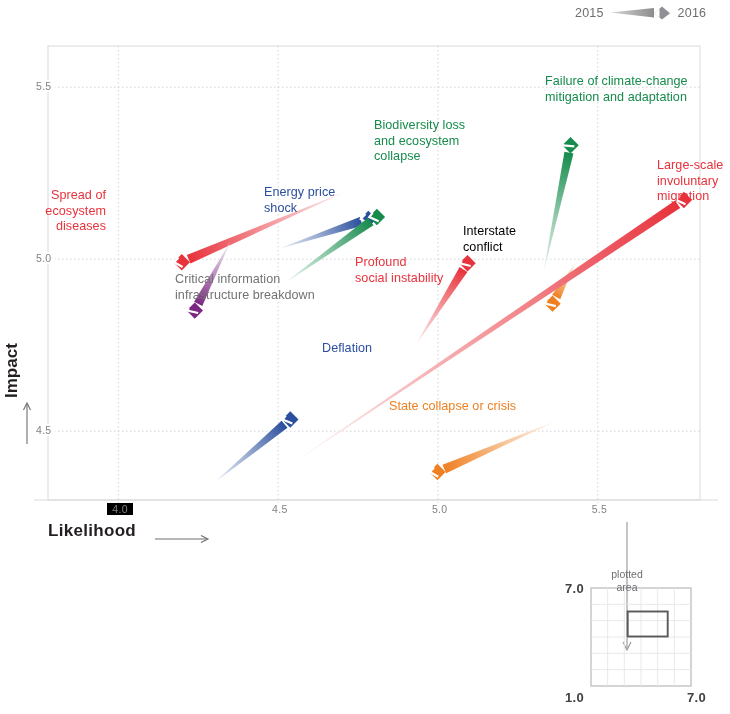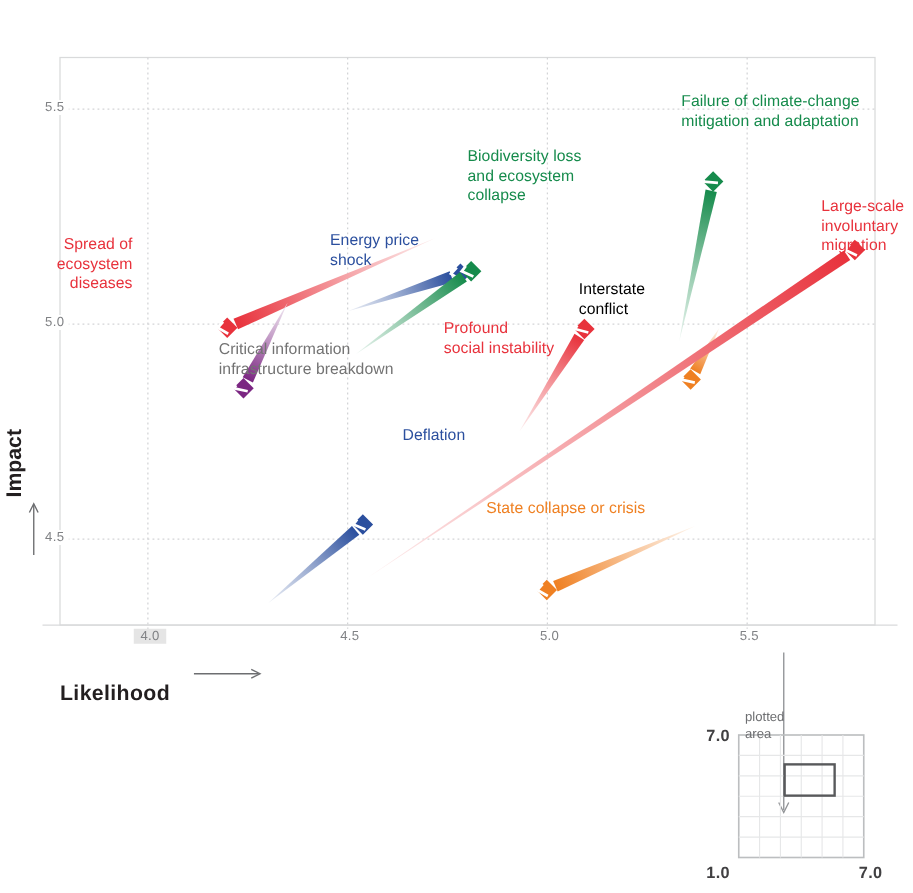--- a/index.html
+++ b/index.html
@@ -3,39 +3,56 @@
 <meta charset="utf-8">
 <style>
   html,body{margin:0;padding:0;background:#ffffff;}
   body{width:730px;height:714px;position:relative;font-family:"Liberation Sans",sans-serif;color:#58595b;-webkit-font-smoothing:antialiased;}
   #root{position:absolute;inset:0;width:730px;height:714px;overflow:hidden;}
 
   .legend{position:absolute;left:575px;top:2px;width:140px;height:22px;display:flex;align-items:center;gap:6px;}
   .legend .lg-txt{font-size:12.5px;color:#6d6e71;letter-spacing:.2px;}
   .legend .lg-art{position:relative;width:62px;height:18px;}
 
-  .axis-label{position:absolute;font-weight:bold;color:#231f20;margin-top:24px;}
+  .axis-label{position:absolute;font-weight:bold;color:#231f20;}
   #likelihood-label{left:48px;top:521px;font-size:17px;letter-spacing:.3px;}
   #likelihood-arrow{position:absolute;left:155px;top:534px;width:60px;height:10px;}
   #impact-label{position:absolute;left:2px;top:398px;font-size:17px;font-weight:bold;color:#231f20;transform:rotate(-90deg);transform-origin:left top;white-space:nowrap;}
   #impact-arrow{position:absolute;left:22px;top:398px;width:10px;height:46px;}
 
   .tick{position:absolute;font-size:10.5px;color:#808285;letter-spacing:.3px;}
 
   .dlabel{position:absolute;font-size:12.6px;line-height:15.5px;letter-spacing:.05px;}
   .dlabel.right{text-align:right;}
 
-  .inset-cap{position:absolute;font-size:10.5px;color:#6d6e71;line-height:13px;text-align:left;}
+  .inset-cap{position:absolute;font-size:10.5px;color:#6d6e71;line-height:13px;text-align:center;}
   .inset-tick{position:absolute;font-size:13px;color:#414042;font-weight:bold;letter-spacing:.3px;}
 </style>
 </head>
 <body>
 
 <div id="root">
 
+  <div class="legend">
+    <span class="lg-txt">2015</span>
+    <span class="lg-art">
+      <svg width="62" height="18" viewBox="0 0 62 18">
+        <defs>
+          <linearGradient id="lgGrad" x1="0" y1="0" x2="1" y2="0">
+            <stop offset="0%" stop-color="#d8d8d8"></stop>
+            <stop offset="100%" stop-color="#8c8c8c"></stop>
+          </linearGradient>
+        </defs>
+        <polygon points="0,8.6 44,4.0 44,13.6" fill="url(#lgGrad)"></polygon>
+        <polygon points="52,2.6 60,9.2 52,15.6 44,9.2" fill="#8f9093"></polygon>
+        <polygon points="49.5,4.6 44,9.2 49.5,13.8" fill="#ffffff"></polygon>
+      </svg>
+    </span>
+    <span class="lg-txt">2016</span>
+  </div>
 
   <svg id="plot" width="730" height="500" style="position:absolute;left:0;top:30px;">
     <g id="grid-layer">
         <rect x="48" y="16" width="652" height="454" fill="#ffffff" stroke="#d9dadb" stroke-width="1"></rect>
         <line x1="118.31372549019613" y1="16" x2="118.31372549019613" y2="480" stroke="#d3d4d6" stroke-width="1" stroke-dasharray="1.5 2.5"></line>
         <line x1="278.11764705882354" y1="16" x2="278.11764705882354" y2="480" stroke="#d3d4d6" stroke-width="1" stroke-dasharray="1.5 2.5"></line>
         <line x1="437.921568627451" y1="16" x2="437.921568627451" y2="480" stroke="#d3d4d6" stroke-width="1" stroke-dasharray="1.5 2.5"></line>
         <line x1="597.7254901960783" y1="16" x2="597.7254901960783" y2="480" stroke="#d3d4d6" stroke-width="1" stroke-dasharray="1.5 2.5"></line>
         <line x1="34" y1="57.27272727272731" x2="700" y2="57.27272727272731" stroke="#d3d4d6" stroke-width="1" stroke-dasharray="1.5 2.5"></line>
         <line x1="34" y1="229.24242424242425" x2="700" y2="229.24242424242425" stroke="#d3d4d6" stroke-width="1" stroke-dasharray="1.5 2.5"></line>
@@ -142,21 +159,21 @@
         </g>
         <g>
           <polygon points="556.1764705882354,390.89393939393926 442.4949870684272,434.82026927695074 446.13246391196463,443.2706398139585" fill="url(#g9)"></polygon>
           <polygon points="437.42483646546134,433.8107889287732 445.6248364654613,442.0107889287732 437.42483646546134,450.2107889287732 429.22483646546135,442.0107889287732" fill="#ef8022"></polygon>
           <polyline points="434.13887129302714,437.23449253829057 429.88083646546136,442.0107889287732 438.2508016378955,446.7870853192558" fill="none" stroke="#ffffff" stroke-width="2.2"></polyline>
         </g>
       </g>
   </svg>
 
   <div id="tick-layer">
-      <div class="tick" style="left: 107.314px; top: 503px; background: #e5e5e5; padding: 0px 5px;">4.0</div>
+      <div class="tick" style="left: 107.314px; top: 503px; background: #000000; padding: 0px 5px;">4.0</div>
       <div class="tick" style="left: 267.118px; top: 503px; background: rgb(255, 255, 255); padding: 0px 5px;">4.5</div>
       <div class="tick" style="left: 426.922px; top: 503px; background: rgb(255, 255, 255); padding: 0px 5px;">5.0</div>
       <div class="tick" style="left: 586.725px; top: 503px; background: rgb(255, 255, 255); padding: 0px 5px;">5.5</div>
       <div class="tick" style="left: 33px; top: 80.2727px; background: rgb(255, 255, 255); padding: 0px 3px;">5.5</div>
       <div class="tick" style="left: 33px; top: 252.242px; background: rgb(255, 255, 255); padding: 0px 3px;">5.0</div>
       <div class="tick" style="left: 33px; top: 424.212px; background: rgb(255, 255, 255); padding: 0px 3px;">4.5</div>
     </div>
   <div id="label-layer">
       <div class="dlabel right" style="color: rgb(232, 50, 60); top: 188px; left: 0px; width: 92px; padding-left: 14px;"><span>Spread of</span><br><span>ecosystem diseases</span></div>
       <div class="dlabel" style="color: #737373; top: 272px; left: 175px;"><span>Critical information</span><br><span>infrastructure breakdown</span></div>

